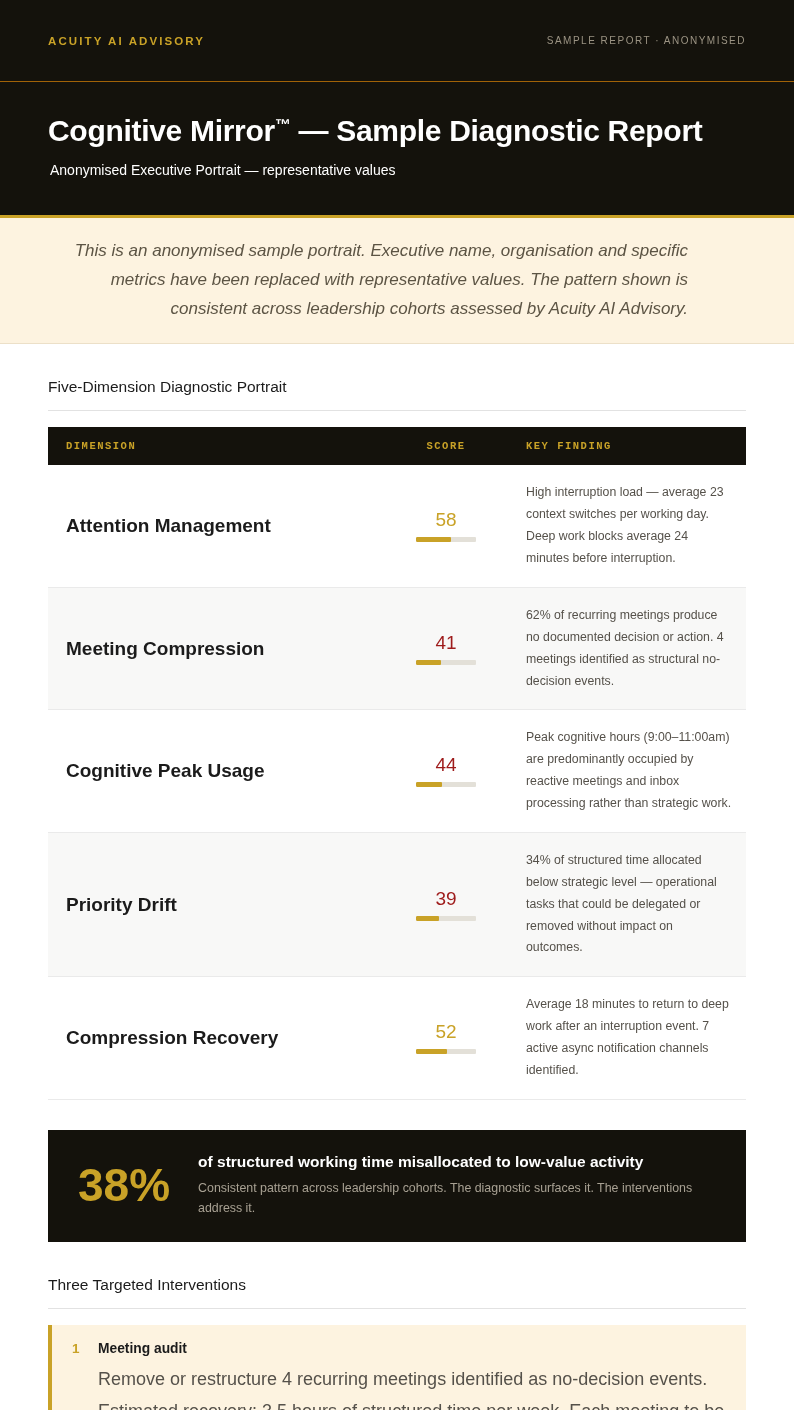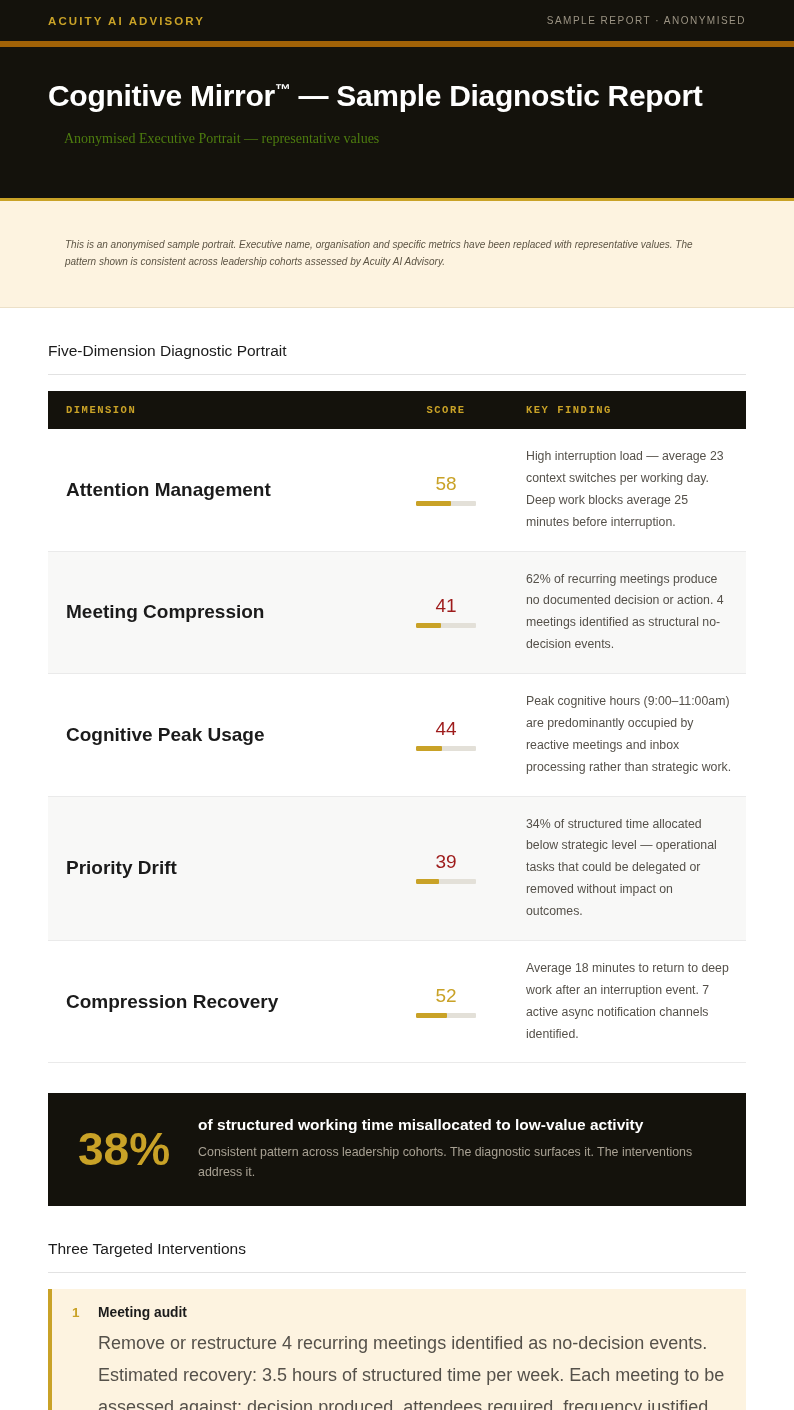--- a/index.html
+++ b/index.html
@@ -11,27 +11,27 @@
     min-height: 1410px;
     background: #ffffff;
     font-family: "Liberation Sans", sans-serif;
     color: #222222;
     -webkit-font-smoothing: antialiased;
   }
 
   
   .brandbar {
     background: #14120c;
-    height: 47px;
+    height: 82px;
     box-sizing: border-box;
     padding: 0 48px;
     display: flex;
     align-items: center;
     justify-content: space-between;
-    border-bottom: 6px solid #a16207;
+    border-bottom: 1px solid #a16207;
   }
   .brandbar-left {
     color: #c9a227;
     font-size: 11.5px;
     font-weight: bold;
     letter-spacing: 2.1px;
   }
   .brandbar-right {
     color: #9b9383;
     font-size: 10px;
@@ -51,40 +51,40 @@
     letter-spacing: -0.3px;
     margin: 0 0 12px 0;
     line-height: 1.15;
   }
   .hero-title sup {
     font-size: 0.52em;
     vertical-align: super;
     letter-spacing: 0;
   }
   .hero-sub {
-    color: #4d7c0f;
+    color: #ffffff;
     font-size: 14px;
-    margin: 16px;
+    margin: 2px;
     line-height: 1.3;
-    font-family: Liberation Serif, serif;
   }
 
   
   .notice {
     background: #fdf3e0;
     border-bottom: 1px solid #ece0c8;
     padding: 18px 48px 20px 48px;
   }
   .notice p {
-    margin: 17px;
+    margin: 0;
     font-style: italic;
-    font-size: 10px;
+    font-size: 17px;
     line-height: 1.72;
     color: #5c5444;
     max-width: 640px;
+    text-align: right;
   }
 
   
   .content {
     padding: 0 48px;
   }
   .section-head {
     font-size: 15.5px;
     font-weight: normal;
     color: #1b1b1b;
@@ -260,21 +260,21 @@
     <tbody>
 
       <tr>
         <td class="cell-dim">Attention Management</td>
         <td class="cell-score">
           <div class="score-num gold">58</div>
           <div class="score-bar">
             <div class="score-bar-fill" style="width: 58%;"></div>
           </div>
         </td>
-        <td class="cell-find">High interruption load — average 23 context switches per working day. Deep work blocks average 25 minutes before interruption.</td>
+        <td class="cell-find">High interruption load — average 23 context switches per working day. Deep work blocks average 24 minutes before interruption.</td>
       </tr>
 
       <tr class="alt">
         <td class="cell-dim">Meeting Compression</td>
         <td class="cell-score">
           <div class="score-num red">41</div>
           <div class="score-bar">
             <div class="score-bar-fill" style="width: 41%;"></div>
           </div>
         </td>

